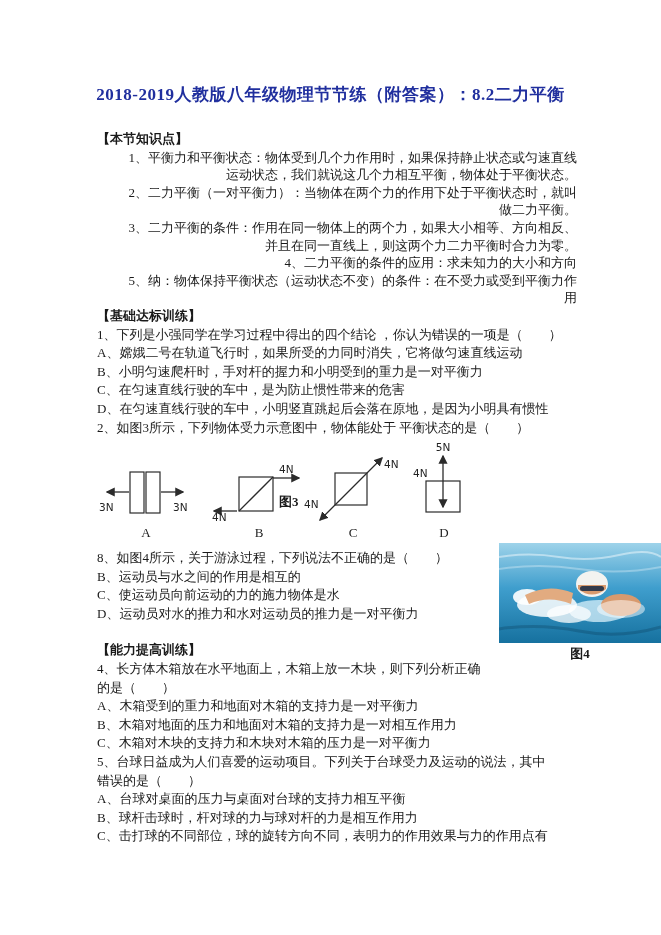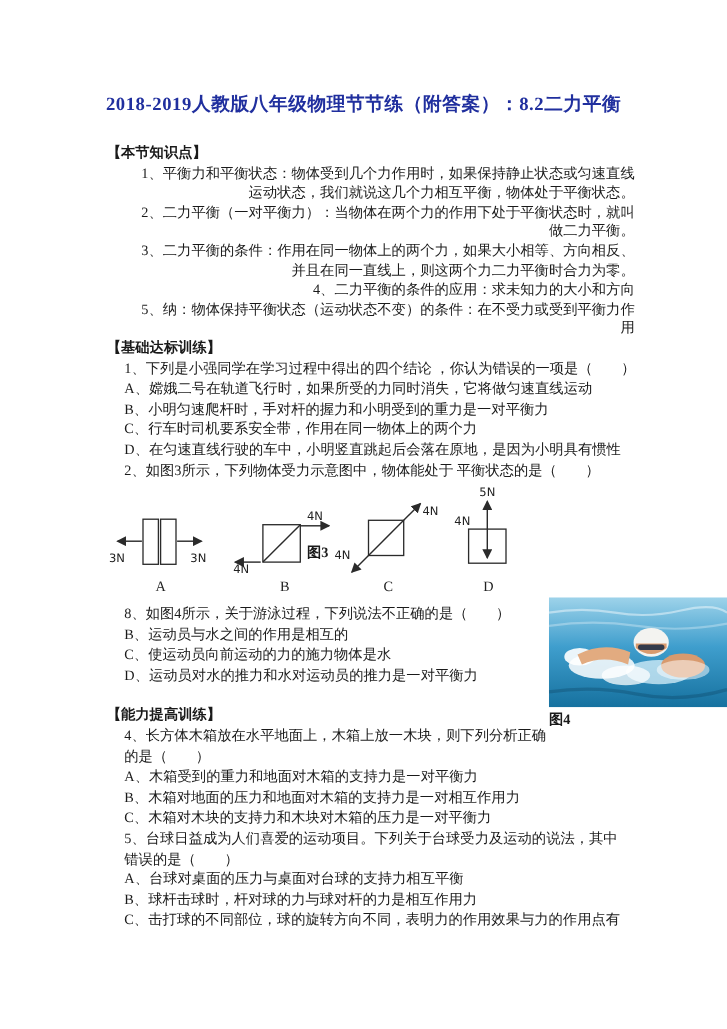--- a/index.html
+++ b/index.html
@@ -7,38 +7,38 @@
     width:661px;height:935px;background:#ffffff;overflow:hidden;position:relative;
     font-family:"Liberation Serif","DejaVu Serif",serif;color:#1a1a1a;
   }
   .page{position:relative;width:560px;height:935px;background:#ffffff;}
   .title{
     position:absolute;top:83px;left:0;width:661px;text-align:center;
     font-size:17px;font-weight:bold;color:#202f9e;white-space:nowrap;letter-spacing:.5px;
   }
   .content{position:absolute;left:97px;top:130px;width:480px;font-size:13px;}
   .ln{line-height:17.6px;white-space:nowrap;text-align:right;}
-  .qln{line-height:18.6px;white-space:nowrap;margin-left:16px;}
+  .qln{line-height:18.6px;white-space:nowrap;}
   .sec-h{font-weight:bold;line-height:18.6px;white-space:nowrap;}
   .mt{margin-top:18px;}
 
   
   .fig3{position:relative;height:102px;margin:4px 0 6px 0;}
   .fig3 svg{position:absolute;overflow:visible;}
   .fig3 text{font-family:"DejaVu Sans","Liberation Sans",sans-serif;font-size:10.5px;fill:#222;}
   .f3-label{position:absolute;top:84px;width:20px;text-align:center;font-size:13px;color:#222;}
   .f3-caption{position:absolute;top:52px;left:182px;font-size:13px;font-weight:bold;}
   .shape{fill:none;stroke:#2b2b2b;stroke-width:1.2;}
   .fline{stroke:#2b2b2b;stroke-width:1.3;}
 
   
   .q3wrap{position:relative;}
   .photo4{position:absolute;left:402px;top:-6px;width:162px;}
   .photo4 svg{display:block;}
-  .photo4 .cap{text-align:left;font-size:13px;font-weight:bold;margin-top:2px;}
+  .photo4 .cap{text-align:center;font-size:13px;font-weight:bold;margin-top:2px;}
 </style>
 </head>
 <body>
 
 <div class="page">
 
   <div class="title">2018-2019人教版八年级物理节节练（附答案）：8.2二力平衡</div>
 
   <div class="content">
 
@@ -50,21 +50,21 @@
     <div class="ln">3、二力平衡的条件：作用在同一物体上的两个力，如果大小相等、方向相反、</div>
     <div class="ln">并且在同一直线上，则这两个力二力平衡时合力为零。</div>
     <div class="ln">4、二力平衡的条件的应用：求未知力的大小和方向</div>
     <div class="ln">5、纳：物体保持平衡状态（运动状态不变）的条件：在不受力或受到平衡力作</div>
     <div class="ln">用</div>
 
     <div class="sec-h">【基础达标训练】</div>
     <div class="qln">1、下列是小强同学在学习过程中得出的四个结论 ，你认为错误的一项是（　　）</div>
     <div class="qln">A、嫦娥二号在轨道飞行时，如果所受的力同时消失，它将做匀速直线运动</div>
     <div class="qln">B、小明匀速爬杆时，手对杆的握力和小明受到的重力是一对平衡力</div>
-    <div class="qln">C、行车时司机要系安全带，作用在同一物体上的两个力</div>
+    <div class="qln">C、在匀速直线行驶的车中，是为防止惯性带来的危害</div>
     <div class="qln">D、在匀速直线行驶的车中，小明竖直跳起后会落在原地，是因为小明具有惯性</div>
     <div class="qln">2、如图3所示，下列物体受力示意图中，物体能处于 平衡状态的是（　　）</div>
 
     <div class="fig3">
 
       <svg width="95" height="52" style="left:2px;top:26px;">
         <defs>
             <marker id="aA" viewBox="0 0 10 10" refX="8.5" refY="5" markerWidth="7" markerHeight="7" orient="auto-start-reverse">
               <path d="M0,0L10,5L0,10Z" fill="#2b2b2b"></path>
             </marker>

